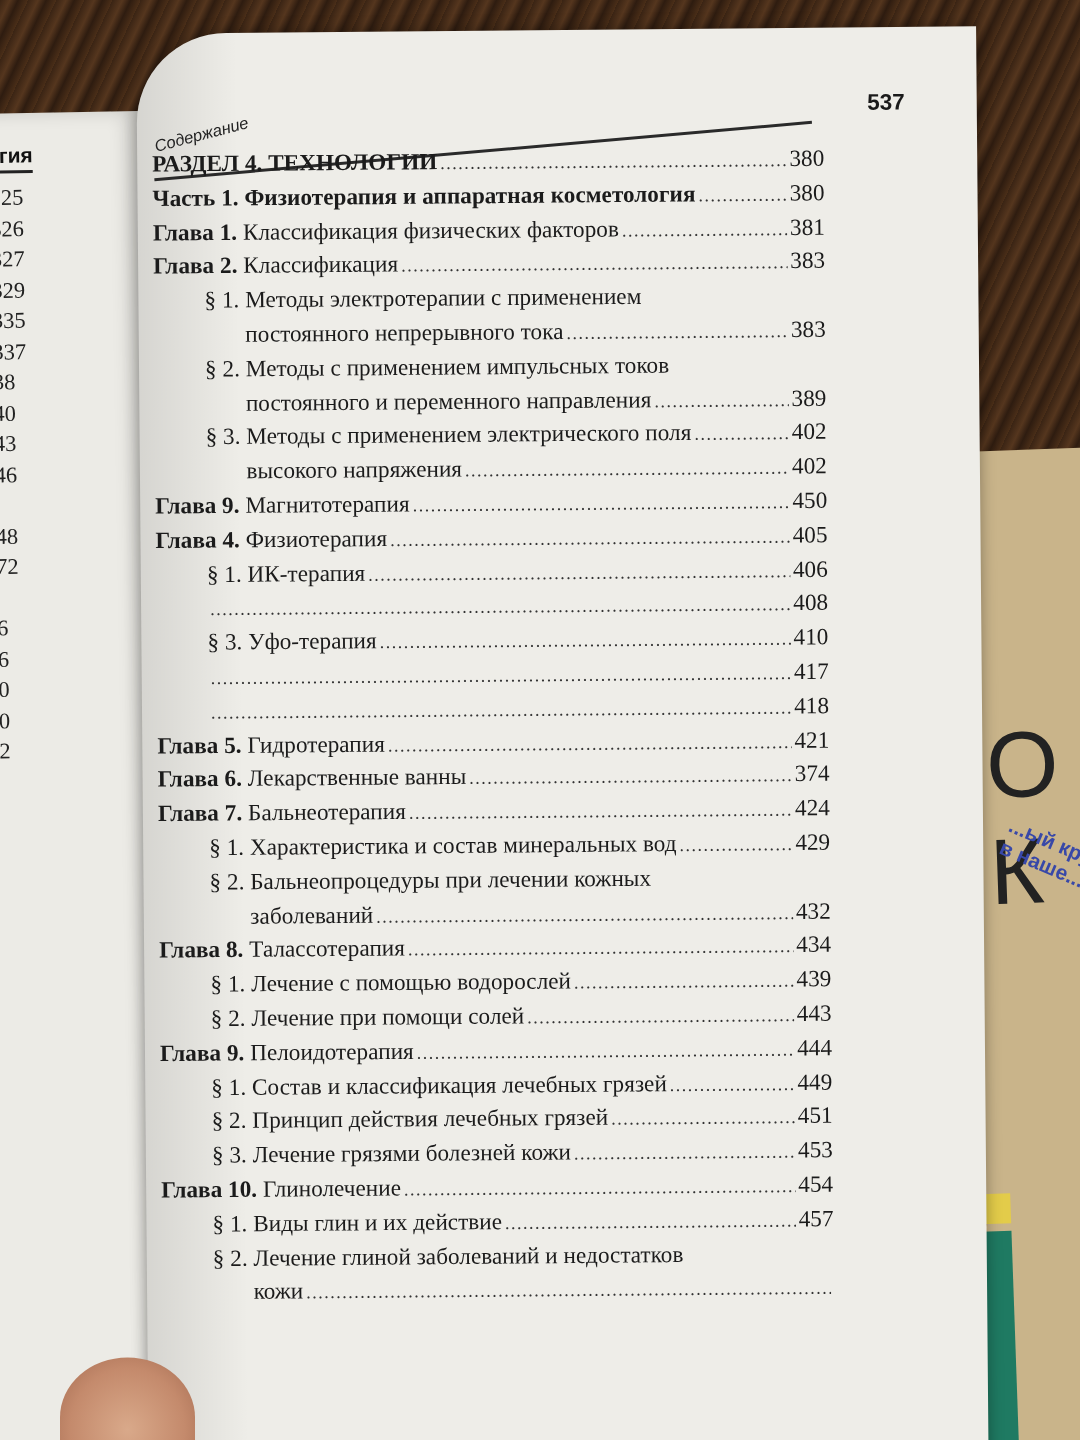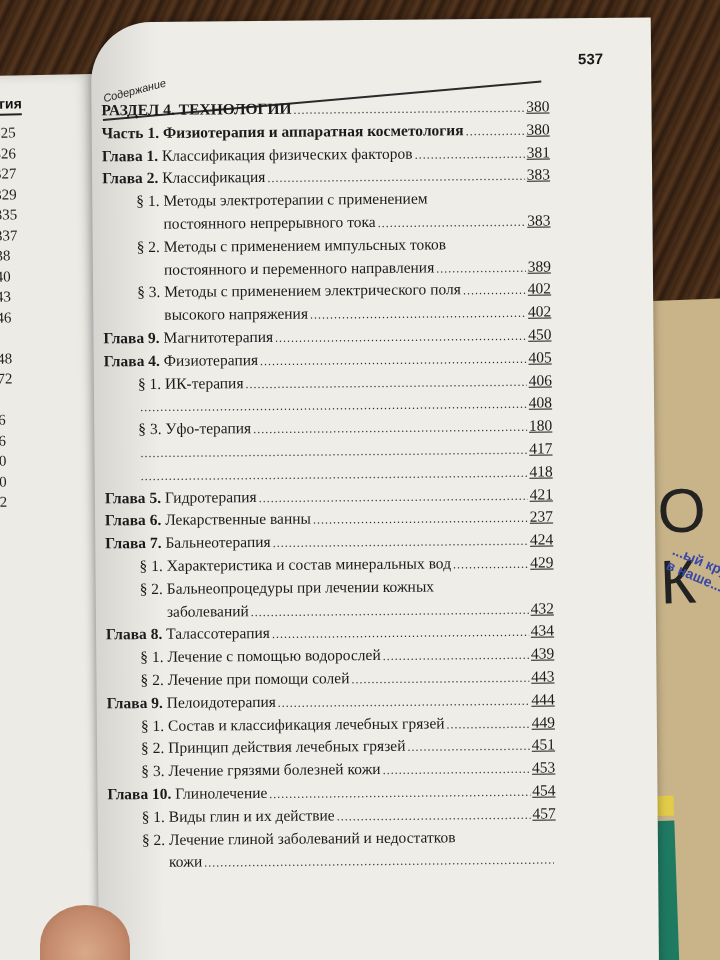--- a/index.html
+++ b/index.html
@@ -34,37 +34,37 @@
   .page {
     position:absolute; left:95px; top:20px; width:560px; height:980px;
     background:#eeede8;
     border-radius: 60px 0 0 0;
     transform: rotate(-0.5deg);
     box-shadow: 0 0 10px rgba(0,0,0,0.35);
   }
   .shade { position:absolute; inset:0; border-radius:60px 0 0 0;
     background: linear-gradient(90deg, rgba(0,0,0,0.10) 0%, rgba(0,0,0,0) 12%, rgba(0,0,0,0) 100%); pointer-events:none; }
   .page-number {
-    position:absolute; right:48px; top:32px; font-family:"Liberation Sans",sans-serif;
+    position:absolute; right:48px; top:42px; font-family:"Liberation Sans",sans-serif;
     font-weight:bold; font-size:15px; color:#1a1a1a;
   }
   .header-line {
     position:absolute; left:10px; top:62px; width:440px; height:0;
     border-top:2px solid #2a2a2a; transform:rotate(-4.5deg); transform-origin:right center;
   }
   .running-head {
     position:absolute; left:12px; top:70px; font-family:"Liberation Sans",sans-serif;
     font-style:italic; font-size:11px; color:#222; transform:rotate(-14deg); transform-origin:left;
   }
   .toc { position:absolute; left:10px; top:77px; width:448px; color:#1b1b1b; }
   .row { display:flex; align-items:baseline; font-size:15.5px; line-height:22.8px; height:22.8px; }
   .row .label { white-space:nowrap; }
   .row .dots { flex:1; overflow:hidden; white-space:nowrap; margin:0 2px; color:#333; font-size:12px; letter-spacing:1px; }
   .row .dots::after { content:"....................................................................................................................................................................................."; }
-  .row .pg { white-space:nowrap;text-decoration:underline; }
+  .row .pg { white-space:nowrap; }
   .b { font-weight:bold; }
   .lvl0 { padding-left:0; }
   .lvl1 { padding-left:34px; }
   .lvl1c { padding-left:61px; }
   .finger {
     position:absolute; left:40px; top:905px; width:90px; height:80px;
     background: radial-gradient(ellipse at 50% 60%, #d9a98a 0%, #c48a6c 60%, #a36a50 100%);
     border-radius:50% 50% 0 0;
   }
 </style>
@@ -173,39 +173,39 @@
         <span class="dots"></span>
         <span class="pg">406</span>
       </div>
       <div class="row lvl1">
         <span class="dots"></span>
         <span class="pg">408</span>
       </div>
       <div class="row lvl1">
         <span class="label"><span>§ 3. Уфо-терапия</span></span>
         <span class="dots"></span>
-        <span class="pg">180</span>
+        <span class="pg">410</span>
       </div>
       <div class="row lvl1">
         <span class="dots"></span>
         <span class="pg">417</span>
       </div>
       <div class="row lvl1">
         <span class="dots"></span>
         <span class="pg">418</span>
       </div>
       <div class="row lvl0">
         <span class="label"><span class="b">Глава 5.</span> <span>Гидротерапия</span></span>
         <span class="dots"></span>
         <span class="pg">421</span>
       </div>
       <div class="row lvl0">
         <span class="label"><span class="b">Глава 6.</span> <span>Лекарственные ванны</span></span>
         <span class="dots"></span>
-        <span class="pg">237</span>
+        <span class="pg">374</span>
       </div>
       <div class="row lvl0">
         <span class="label"><span class="b">Глава 7.</span> <span>Бальнеотерапия</span></span>
         <span class="dots"></span>
         <span class="pg">424</span>
       </div>
       <div class="row lvl1">
         <span class="label"><span>§ 1. Характеристика и состав минеральных вод</span></span>
         <span class="dots"></span>
         <span class="pg">429</span>

